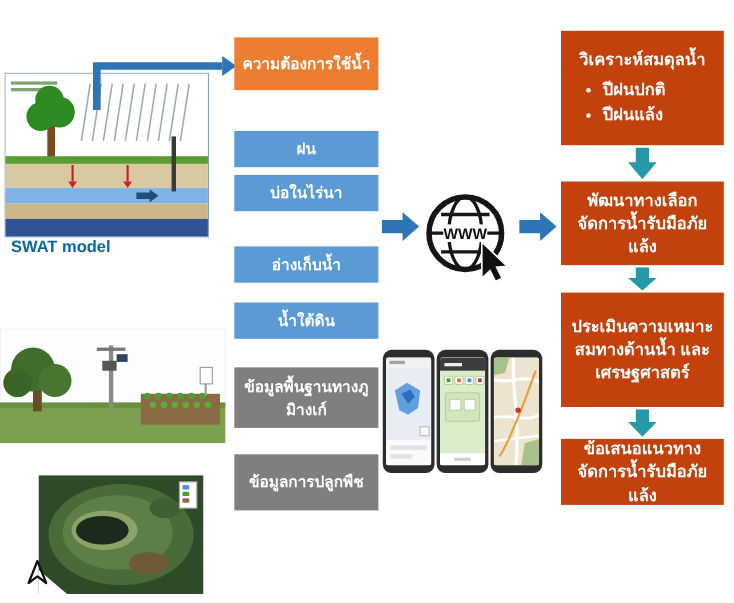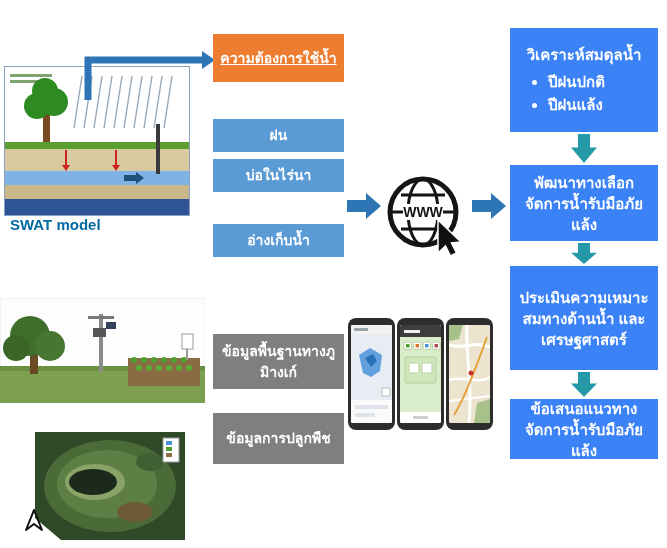--- a/index.html
+++ b/index.html
@@ -5,26 +5,26 @@
   * { box-sizing: border-box; margin: 0; padding: 0; }
   body { background: #fff; font-family: "Liberation Sans", sans-serif; }
   #canvas { position: relative; width: 667px; height: 548px; background: #fff; overflow: hidden; }
   .abs { position: absolute; }
   .box {
     position: absolute; left: 213px; width: 131px;
     display: flex; align-items: center; justify-content: center;
     text-align: center; color: #fff; font-weight: bold;
     font-size: 14px; line-height: 1.45; padding: 2px 6px;
   }
-  .box.orange { background: #ED7D31; text-decoration: underline; }
+  .box.orange { background: #ED7D31; }
   .box.blue   { background: #5B9BD5; }
   .box.gray   { background: #7F7F7F; }
   .gbox {
     position: absolute; left: 510px; width: 148px;
-    background: #3b82f6; color: #fff; font-weight: bold;
+    background: #c2410c; color: #fff; font-weight: bold;
     font-size: 15px; line-height: 1.4; text-align: center;
     display: flex; flex-direction: column; align-items: center; justify-content: center;
     padding: 4px 8px;
   }
   .gbox ul { list-style: disc; text-align: left; margin: 4px 0 0 30px; align-self: flex-start; }
   .gbox li { margin: 2px 0; font-size: 15px; }
   .swat-label { position: absolute; left: 10px; top: 216px; font-size: 15px; font-weight: bold; color: #0369a1; }
   .figure { position: absolute; }
   .phone {
     position: absolute; top: 318px; width: 47px; height: 112px;
@@ -90,20 +90,23 @@
       <span>ความต้องการใช้น้ำ</span>
     </div>
   <div class="box blue" style="top:119px; height:33px;">
       <span>ฝน</span>
     </div>
   <div class="box blue" style="top:159px; height:33px;">
       <span>บ่อในไร่นา</span>
     </div>
   <div class="box blue" style="top:224px; height:33px;">
       <span>อ่างเก็บน้ำ</span>
+    </div>
+  <div class="box blue" style="top:275px; height:33px;">
+      <span>น้ำใต้ดิน</span>
     </div>
   <div class="box gray" style="top:334px; height:55px;">
       <span>ข้อมูลพื้นฐานทางภูมิางเก์</span>
     </div>
   <div class="box gray" style="top:413px; height:51px;">
       <span>ข้อมูลการปลูกพืช</span>
     </div>
 
   <svg class="abs" style="left:347px; top:192px;" width="34" height="28" viewBox="0 0 34 28">
     <polygon points="0,8 19,8 19,1 34,14 19,27 19,20 0,20" fill="#2E75B6"></polygon>

